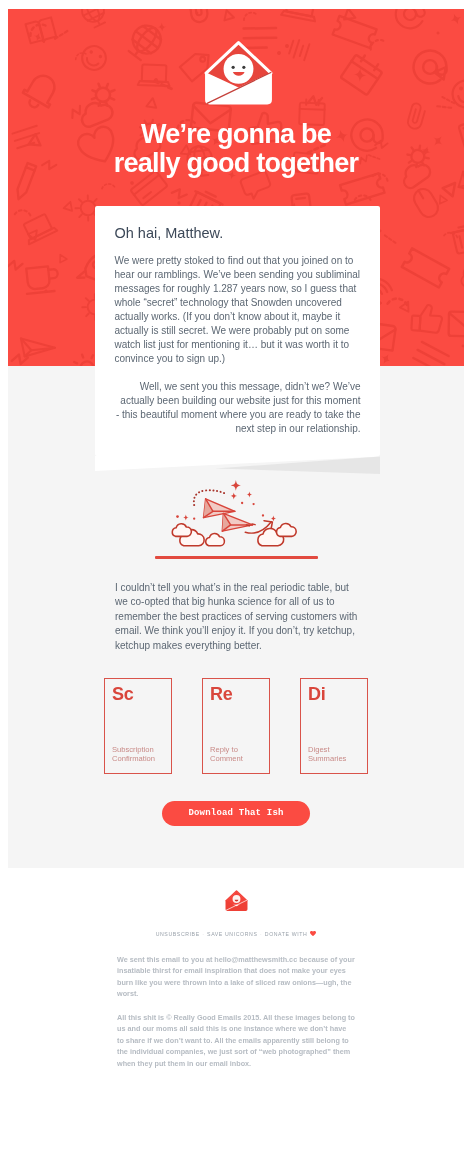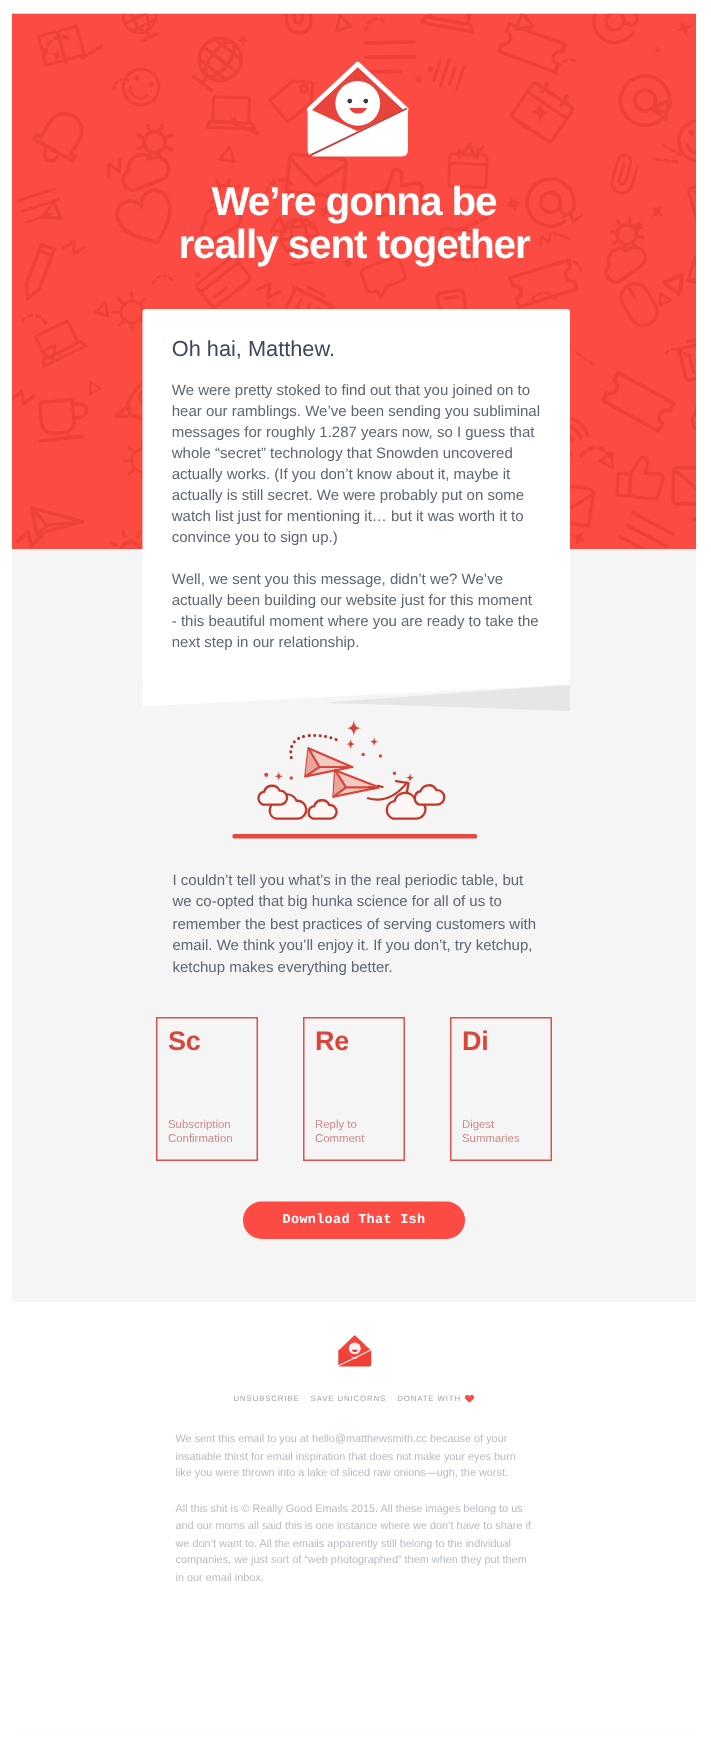--- a/index.html
+++ b/index.html
@@ -17,21 +17,21 @@
   .hero-logo{margin:0 auto 0 195px;padding-top:30px;width:71px;height:67px;line-height:0;}
   .hero-title{margin:0;padding-top:14px;color:#fff;font-size:27px;line-height:29px;
               font-weight:bold;letter-spacing:-0.75px;}
 
   
   .card-wrap{position:absolute;left:87px;top:197px;width:285px;z-index:3;}
   .card{position:relative;background:#fff;border-radius:2px;
         padding:18px 19.5px 16px 19.5px;box-sizing:border-box;width:285px;}
   .card h2{margin:0 0 11px 0;font-size:14.5px;line-height:19px;color:#3c4858;font-weight:normal;}
   .card p{margin:0 0 14px 0;font-size:10px;line-height:14px;color:#5c6773;}
-  .card p:last-child{margin-bottom:4px;}
+  .card p:last-child{margin-bottom:4px;text-align:right;}
   .card-fold{position:relative;width:285px;height:20px;line-height:0;}
 
   
   .science{position:absolute;left:0;top:357px;width:456px;}
   .sci-illus{text-align:center;padding-top:112px;line-height:0;}
   .sci-rule{width:163px;height:2.5px;background:#e24a3f;margin:4px auto 0;border-radius:1px;}
   .sci-heading{text-align:center;font-size:8px;letter-spacing:2.5px;color:#3c4858;
                font-weight:bold;margin-top:12px;}
   .sci-body{margin:22px 0 0 107px;width:249px;padding:0;font-size:10px;line-height:14.5px;color:#5c6773;}
   .elements{display:flex;justify-content:center;margin-top:25px;}
@@ -47,21 +47,21 @@
 
   
   .footer{position:absolute;left:0;top:859px;width:456px;height:287px;background:#fff;text-align:center;}
   .f-logo{padding-top:20px;line-height:0;}
   .f-tag{margin-top:11px;font-size:11.6px;color:#4e5866;letter-spacing:-0.1px;}
   .f-links{margin-top:17px;font-size:5.2px;letter-spacing:0.6px;color:#9aa2ab;}
   .f-links span{vertical-align:middle;}
   .f-sep{color:#c9ced3;margin:0 2.5px;}
   .f-heart{margin-left:3px;display:inline-block;vertical-align:-0.5px;line-height:0;}
   .f-legal{margin:17px 0 0 109px;width:238px;text-align:left;font-size:7.25px;line-height:11.5px;color:#b6bcc3;}
-  .f-legal p{margin:12px 0 11px 0;}
+  .f-legal p{margin:12px 0 11px 0;font-weight:bold;}
 </style>
 </head>
 <body>
 
 <div class="email">
 
   <div class="hero">
     <div class="hero-pattern"><svg width="456" height="357" viewBox="0 0 456 357">
           <g fill="none" stroke="#EE4138" stroke-width="2.3" stroke-linejoin="round" stroke-linecap="round">
             <g transform="translate(294,201) rotate(-7) scale(0.98)">
@@ -881,21 +881,21 @@
   <path d="M3 33 L34.5 3.5 L66 33" stroke="#fff" stroke-width="3" fill="none" stroke-linejoin="round" stroke-linecap="round"></path>
   <circle cx="34.5" cy="29" r="14.5" fill="#fff"></circle>
   <circle cx="29.3" cy="27.5" r="1.55" fill="#3a3a3a"></circle>
   <circle cx="39.7" cy="27.5" r="1.55" fill="#3a3a3a"></circle>
   <path d="M29 32 a6.3 6.3 0 0 0 11.4 0 Z" fill="#E7453C"></path>
   <path d="M2 32 L34.5 47 L67 32 L67 59 Q67 63.5 62.5 63.5 L6.5 63.5 Q2 63.5 2 59 Z" fill="#fff"></path>
   <path d="M4 62.5 L66 32.5" stroke="#C4403A" stroke-width="1.2" fill="none" stroke-linecap="round"></path>
 </svg></div>
       <h1 class="hero-title">
         <span>We’re gonna be</span><br>
-        <span>really sent together</span>
+        <span>really good together</span>
       </h1>
     </div>
   </div>
 
   <div class="card-wrap">
     <div class="card">
       <h2>Oh hai, Matthew.</h2>
       <p>We were pretty stoked to find out that you joined on to hear our ramblings. We’ve been sending you subliminal messages for roughly 1.287 years now, so I guess that whole “secret” technology that Snowden uncovered actually works. (If you don’t know about it, maybe it actually is still secret. We were probably put on some watch list just for mentioning it… but it was worth it to convince you to sign up.)</p>
       <p>Well, we sent you this message, didn’t we? We’ve actually been building our website just for this moment - this beautiful moment where you are ready to take the next step in our relationship.</p>
     </div>

